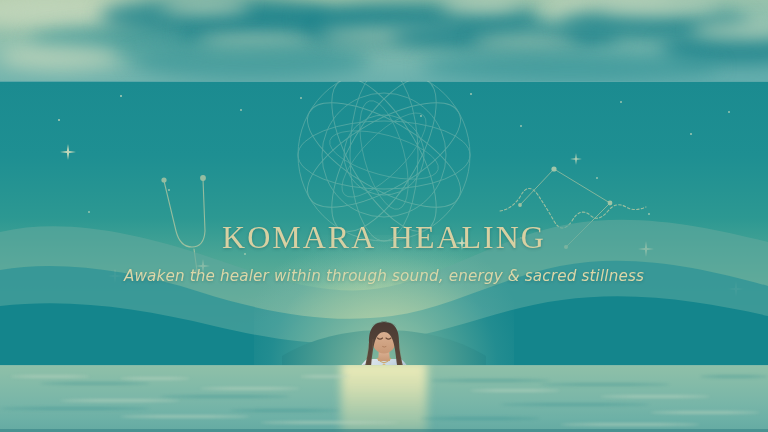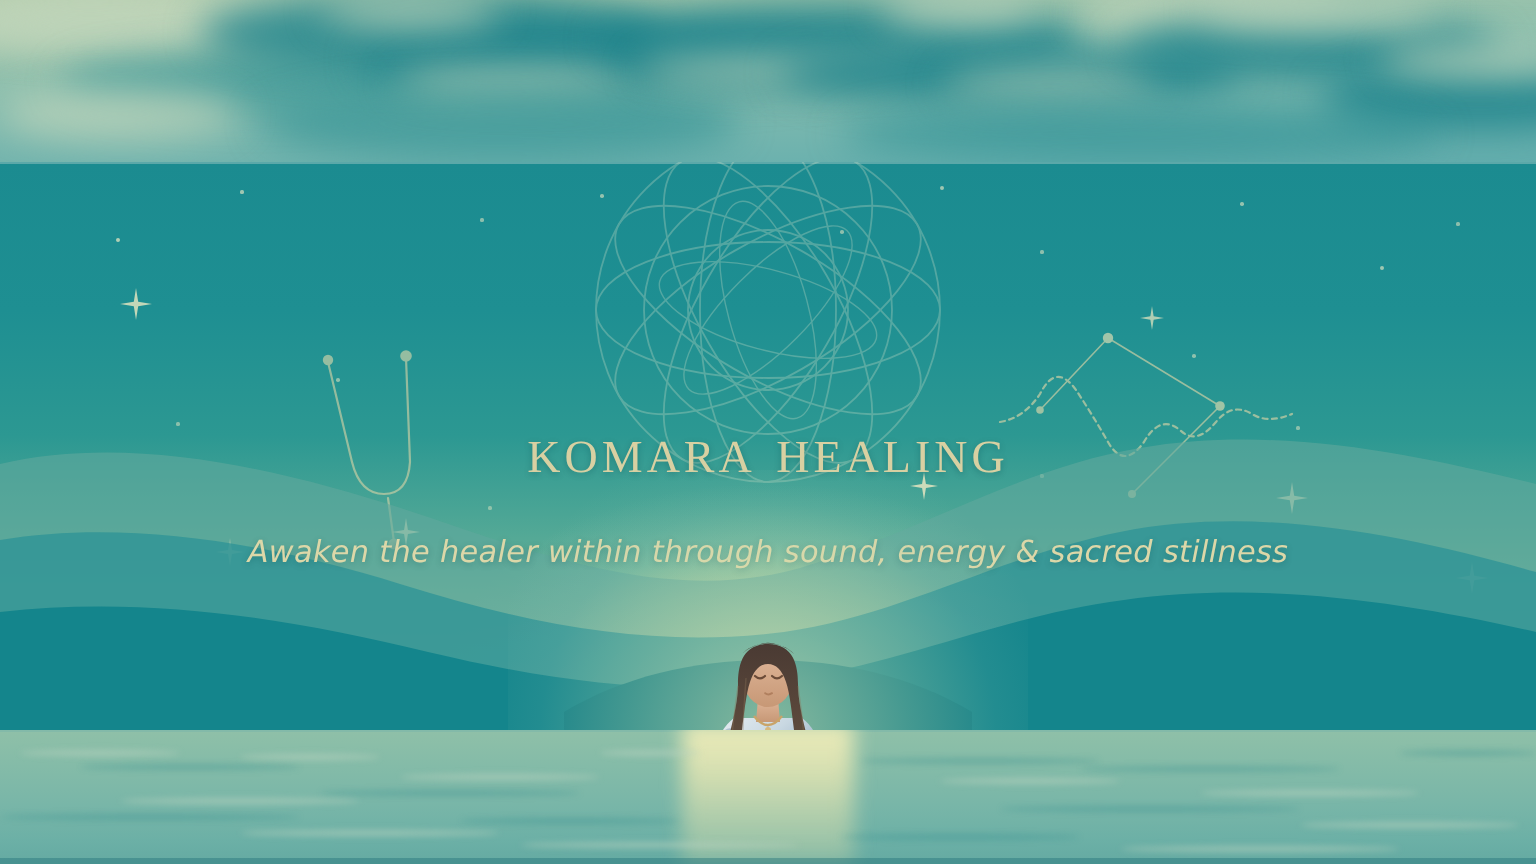--- a/index.html
+++ b/index.html
@@ -74,21 +74,21 @@
   }
   .spark { position:absolute; }
 
   
   .title {
     position: absolute;
     left: 0; top: 128px;
     width: 768px;
     text-align: center;
     font-family: "Liberation Serif", "DejaVu Serif", serif;
-    font-size: 33px;
+    font-size: 46px;
     letter-spacing: 2.0px;
     color: #d8d0a2;
     font-variant: small-caps;
     text-transform: lowercase;
     line-height: 1.05;
     text-shadow: 0 1px 3px rgba(10,70,75,0.33);
     white-space: nowrap;
   }
   .subtitle {
     position: absolute;

